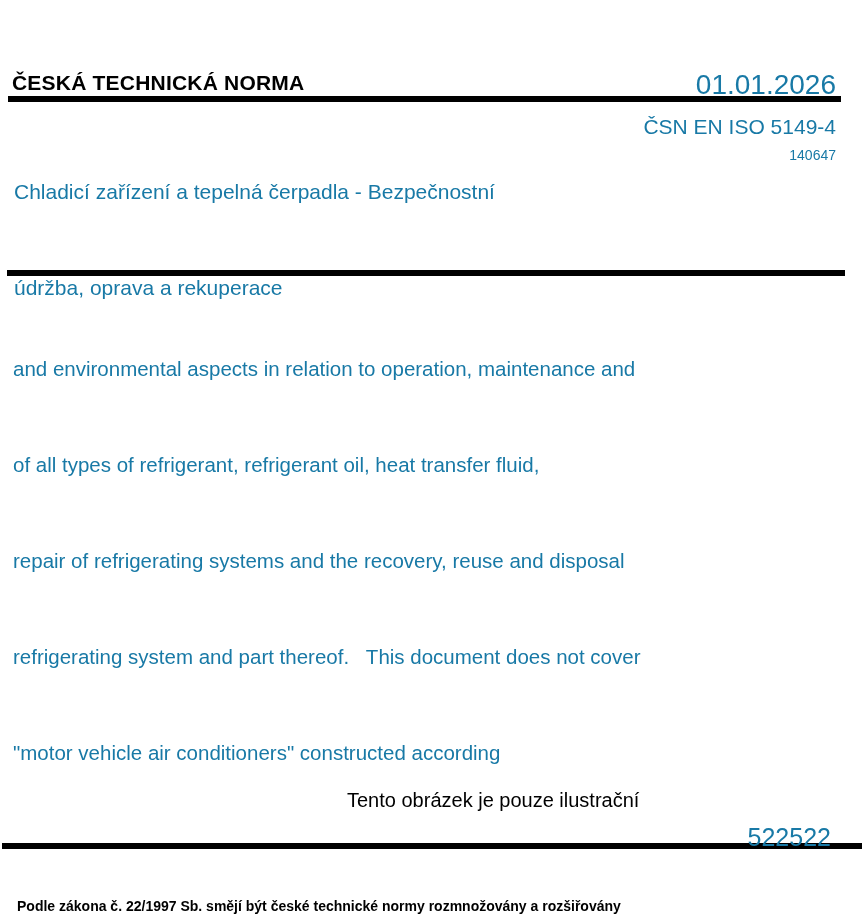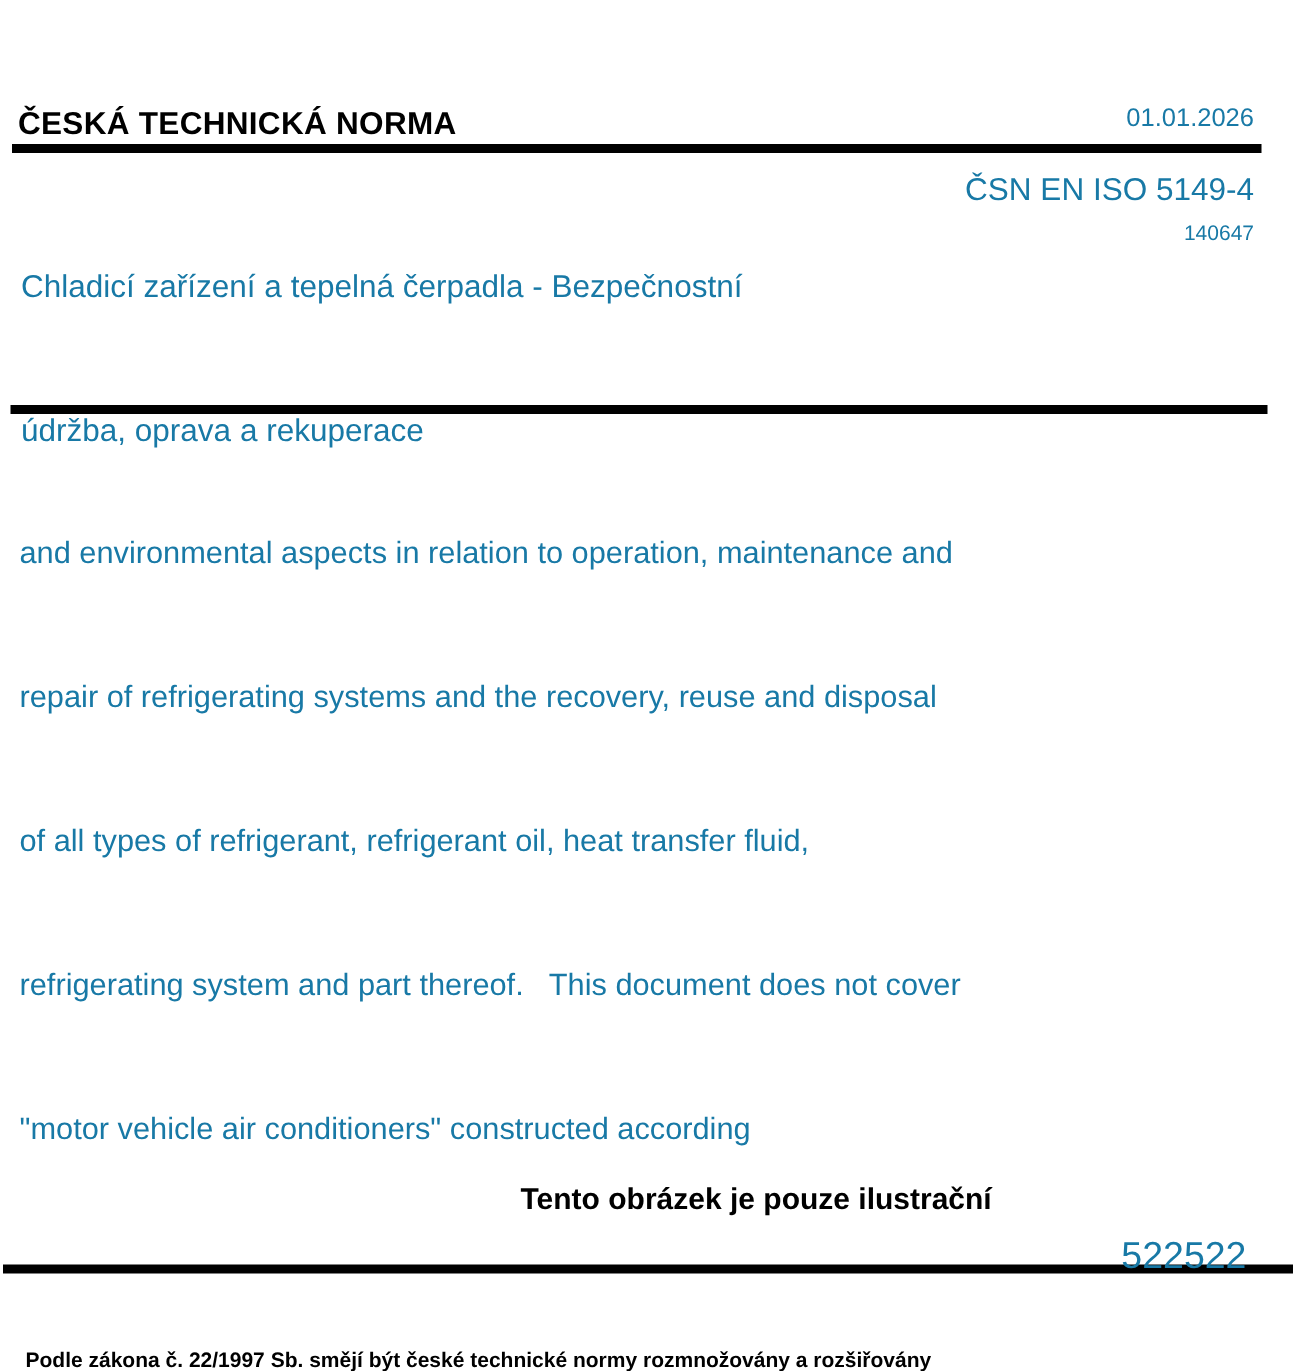--- a/index.html
+++ b/index.html
@@ -19,21 +19,21 @@
   .rule-mid    { left: 7px;  top: 270px; width: 838px; height: 6px; }
   .rule-footer { left: 2px;  top: 843px; width: 860px; height: 6px; }
 
   .header-title {
     position: absolute; left: 12px; top: 71px;
     font-size: 21px; font-weight: bold; color: var(--ink);
     letter-spacing: 0.2px; white-space: pre;
   }
   .header-date {
     position: absolute; right: 29px; top: 69px;
-    font-size: 17px; color: var(--accent); white-space: pre;
+    font-size: 28px; color: var(--accent); white-space: pre;
   }
 
   .title-block {
     position: absolute; left: 14px; top: 112px;
     font-size: 21px; color: var(--accent); line-height: 32px; white-space: pre;
   }
   .designation {
     position: absolute; right: 29px; top: 115px;
     font-size: 21px; color: var(--accent); white-space: pre;
   }
@@ -42,21 +42,21 @@
     font-size: 14px; color: var(--accent); text-align: left; white-space: pre;
   }
 
   .abstract {
     position: absolute; left: 13px; top: 289px;
     font-size: 20.5px; color: var(--accent); line-height: 32px; white-space: pre;
   }
 
   .notice {
     position: absolute; left: 347px; top: 789px;
-    font-size: 20px; font-weight: bold; color: var(--ink); white-space: pre;
+    font-size: 20px; font-weight: normal; color: var(--ink); white-space: pre;
   }
 
   .legal {
     position: absolute; left: 17px; top: 859px;
     font-size: 14px; font-weight: bold; color: var(--ink);
     line-height: 19px; white-space: pre;
   }
   .price-code {
     position: absolute; right: 34px; top: 823px;
     font-size: 25px; color: var(--accent); white-space: pre;
@@ -76,22 +76,22 @@
     <div>Chladicí zařízení a tepelná čerpadla - Bezpečnostní</div>
     <div>údržba, oprava a rekuperace</div>
   </div>
   <div class="designation">ČSN EN ISO 5149-4</div>
   <div class="class-number">140647</div>
 
   <div class="rule rule-mid"></div>
 
   <div class="abstract">
     <div>and environmental aspects in relation to operation, maintenance and</div>
+    <div>of all types of refrigerant, refrigerant oil, heat transfer fluid,</div>
     <div>repair of refrigerating systems and the recovery, reuse and disposal</div>
-    <div>of all types of refrigerant, refrigerant oil, heat transfer fluid,</div>
     <div>refrigerating system and part thereof.   This document does not cover</div>
     <div>"motor vehicle air conditioners" constructed according</div>
     
     
     
     
     
   </div>
 
   <div class="notice">Tento obrázek je pouze ilustrační</div>

